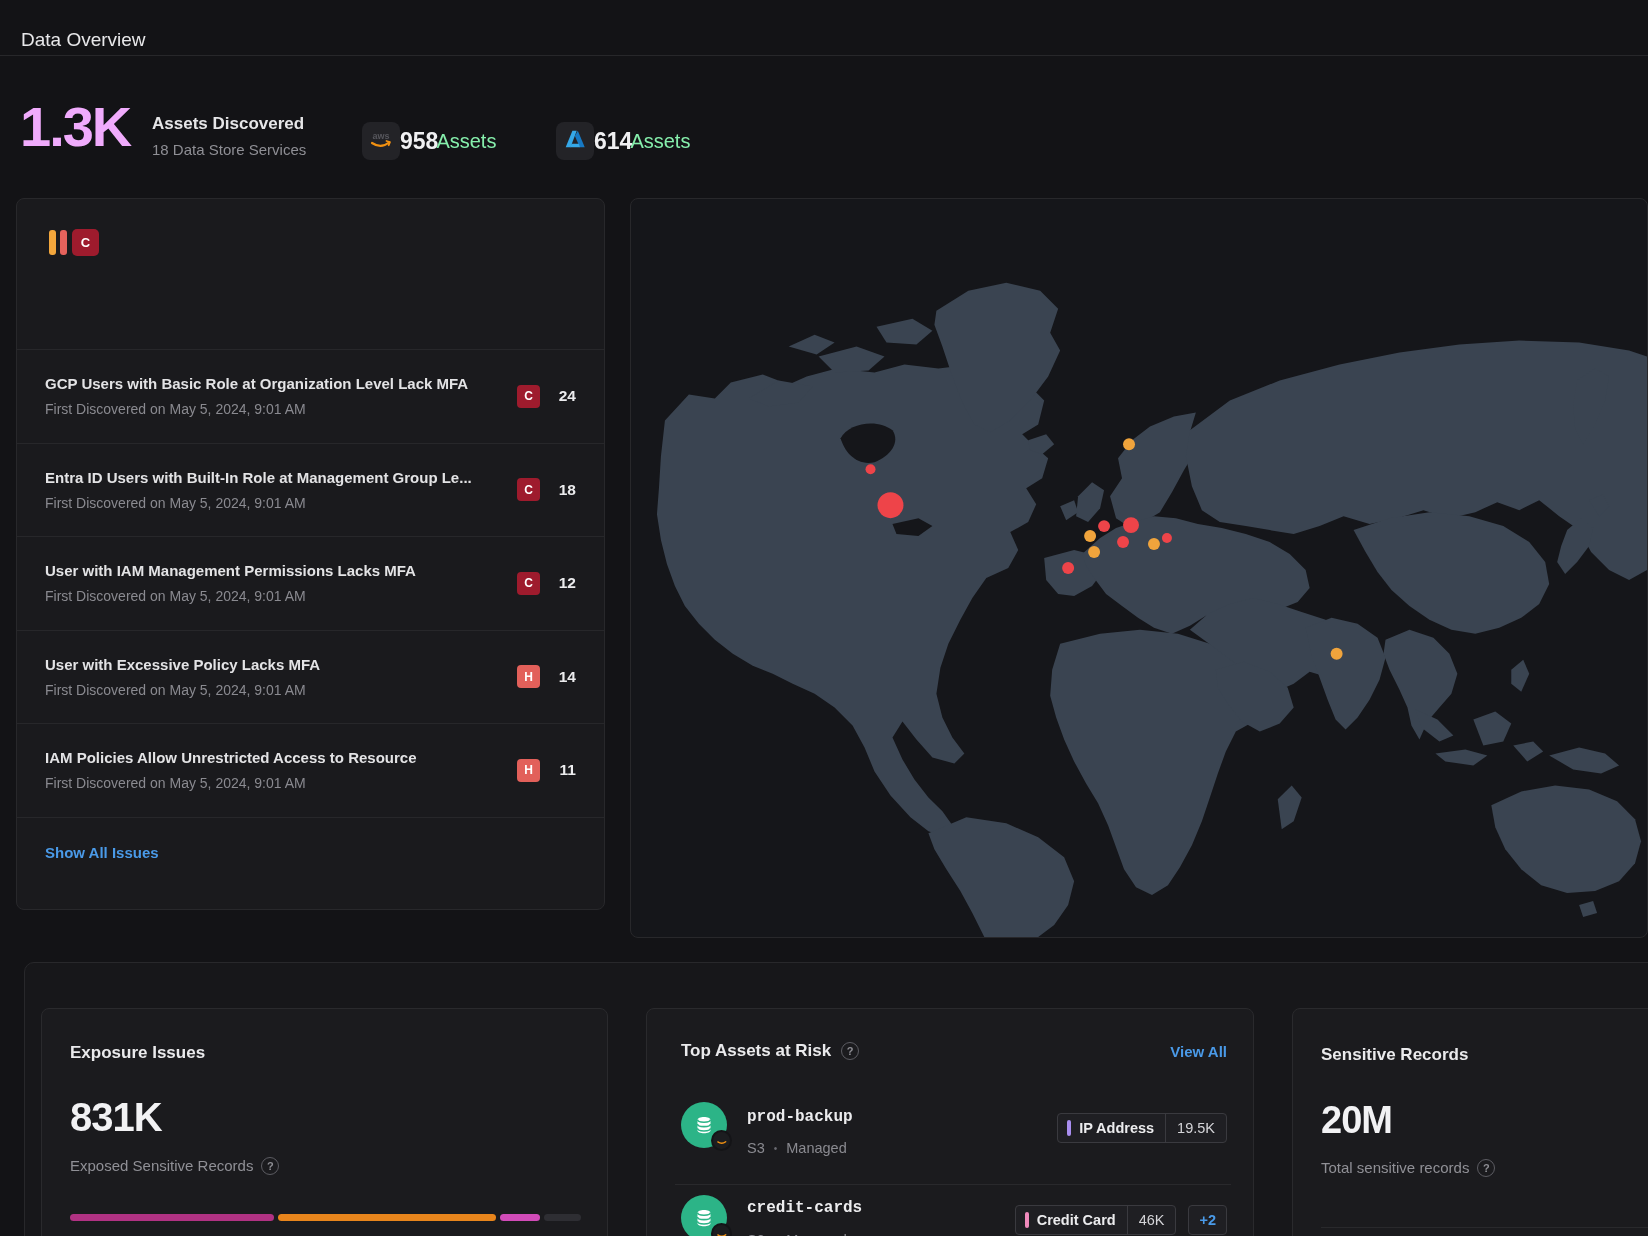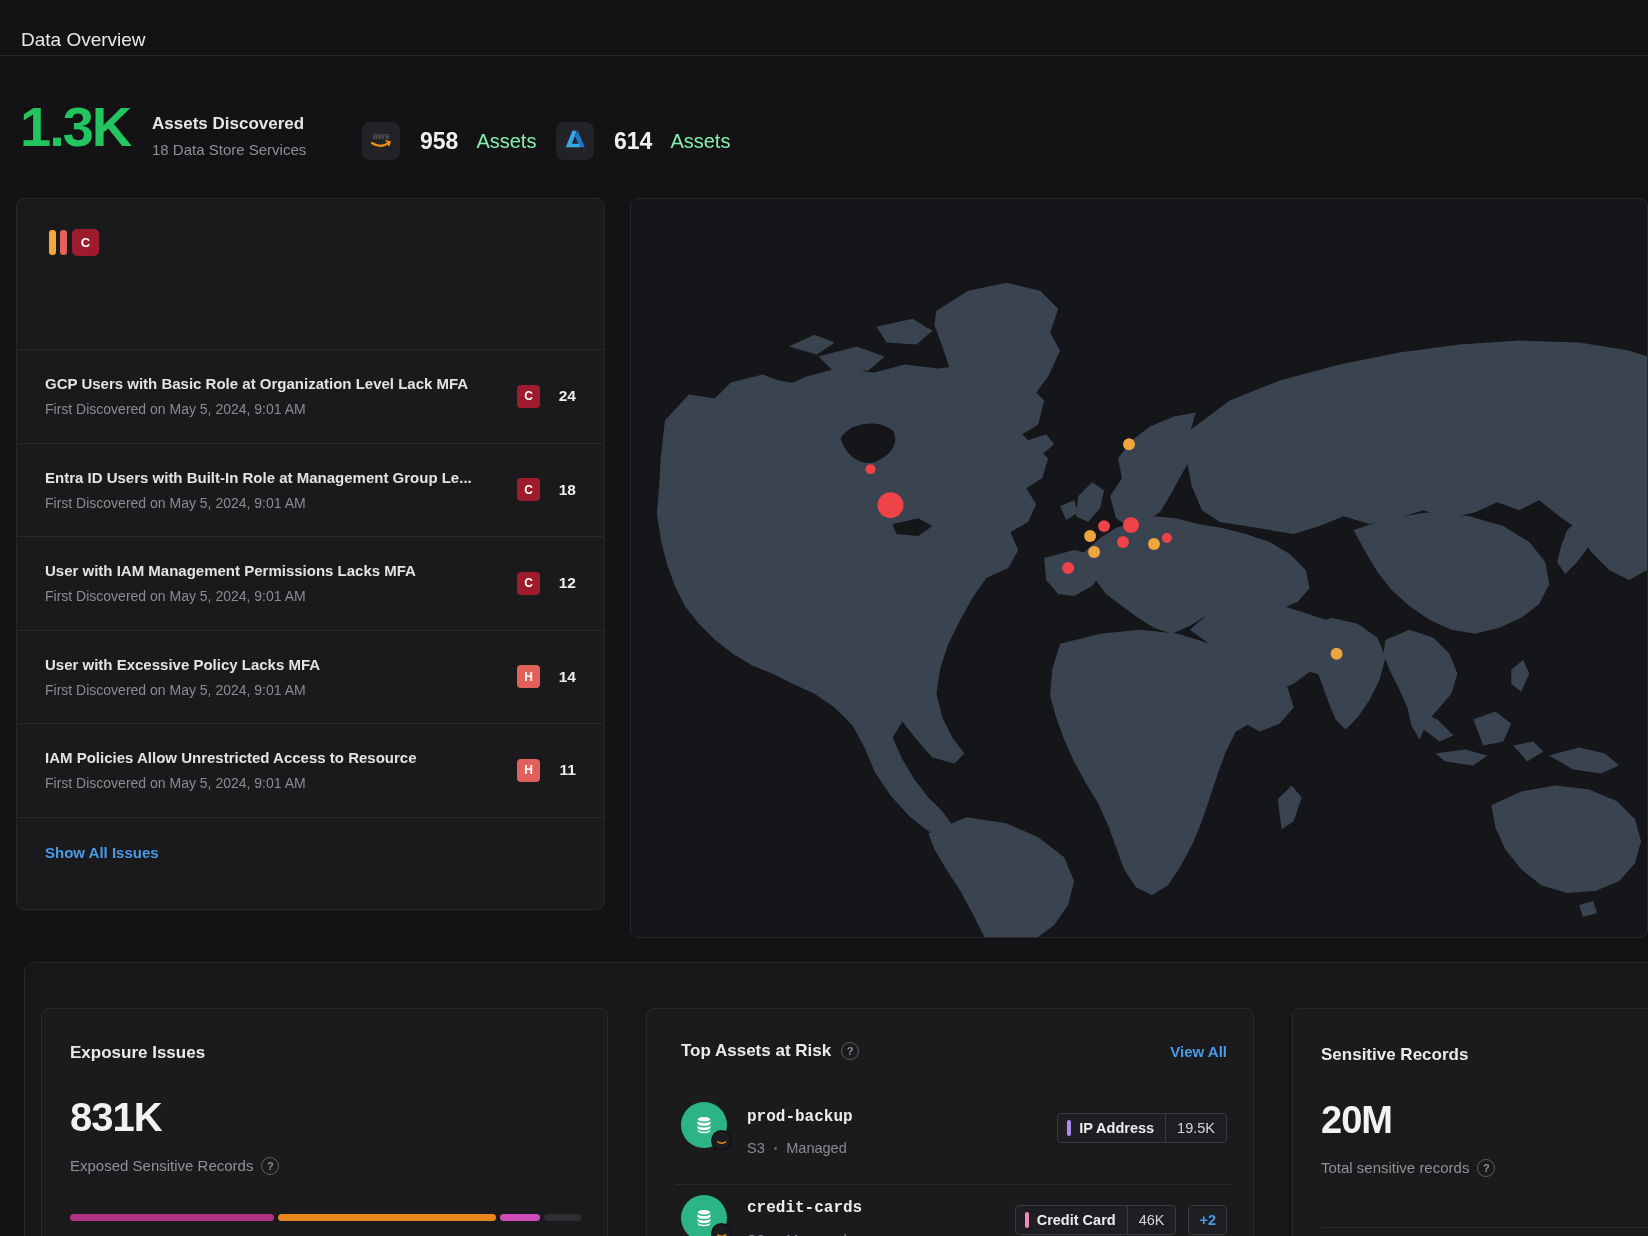--- a/index.html
+++ b/index.html
@@ -8,25 +8,25 @@
          -webkit-font-smoothing:antialiased; position:relative; }
 
   
   .page-header { position:absolute; left:0; top:0; width:1648px; height:56px;
                  border-bottom:1px solid #27272a; }
   .page-title { position:absolute; left:21px; top:29px; font-size:19px; font-weight:500; color:#e8e8ea; }
 
   
   .stats { position:absolute; left:0; top:72px; width:1648px; height:126px; }
   .big-val { position:absolute; left:20px; top:22px; font-size:56px; font-weight:700;
-             letter-spacing:-2px; color:#22c55e; }
+             letter-spacing:-2px; color:#f0abfc; }
   .big-label { position:absolute; left:152px; top:42px; }
   .big-label .l1 { font-size:17px; font-weight:700; color:#e6e6e8; }
   .big-label .l2 { font-size:15px; color:#8f8f95; margin-top:7px; }
-  .provider { position:absolute; top:50px; display:flex; align-items:center; gap:20px; }
+  .provider { position:absolute; top:50px; display:flex; align-items:center; gap:0; }
   .provider.aws { left:362px; } .provider.azure { left:556px; }
   .ptile { width:38px; height:38px; border-radius:8px; background:#232327; display:flex;
            align-items:center; justify-content:center; }
   .pcount { font-size:23px; font-weight:700; color:#f0f0f2; }
   .punit { font-size:20px; color:#86efac; margin-left:-2px; }
   .aws-word { font-size:9px; fill:#56565c; font-weight:700; }
 
   
   .card { position:absolute; background:#1a1a1d; border:1px solid #28282b; border-radius:8px; }
 

